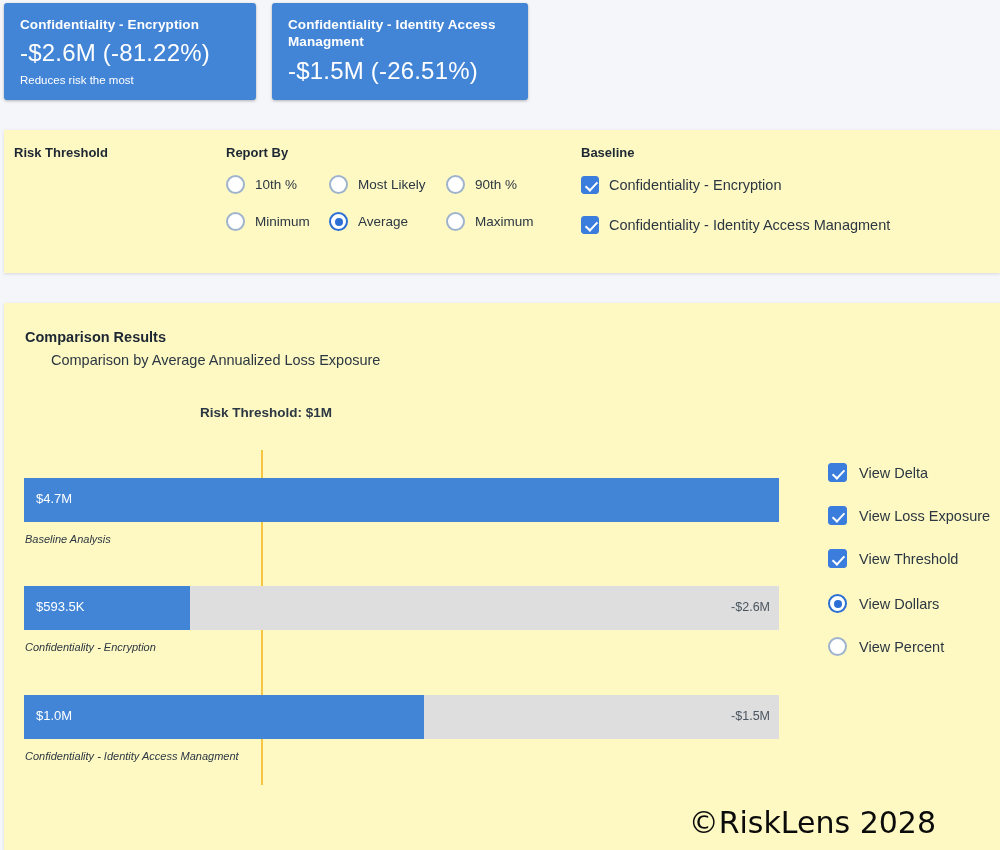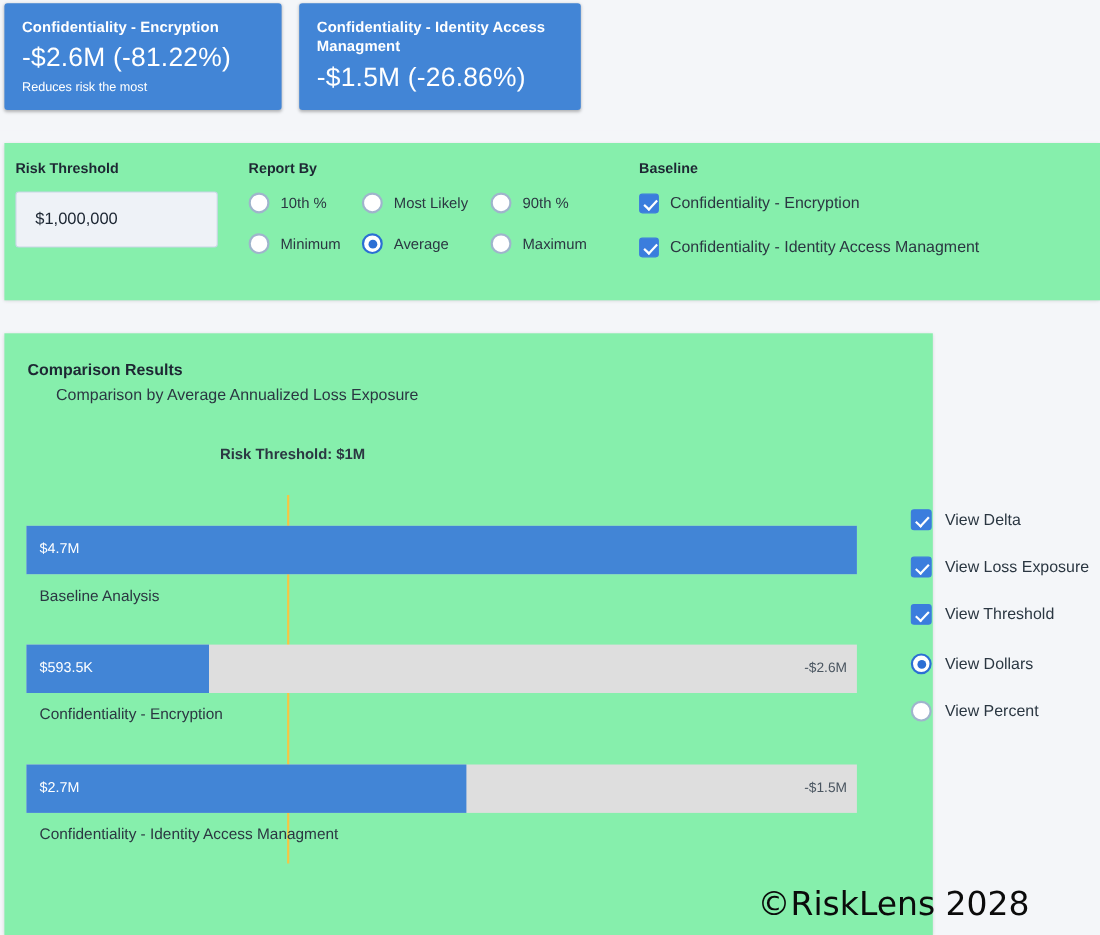--- a/index.html
+++ b/index.html
@@ -22,23 +22,23 @@
     padding: 13px 16px 0 16px;
   }
   #card-0 { left: 4px;   width: 252px; height: 97px; }
   #card-1 { left: 272px; width: 256px; height: 97px; }
   .card-title { font-size: 13.5px; font-weight: bold; line-height: 17px; letter-spacing: .1px; }
   .card-value { font-size: 24px; font-weight: 400; line-height: 30px; margin-top: 5px; letter-spacing: .2px; }
   .card-note  { font-size: 11.5px; line-height: 15px; margin-top: 5px; }
   #card-1 .card-value { margin-top: 6px; }
 
   
-  .panel { position: absolute; background: #86efac; box-shadow: 0 1px 3px rgba(0,0,0,.12); }
+  .panel { position: absolute; background: #fef9c3; box-shadow: 0 1px 3px rgba(0,0,0,.12); }
   #filters-panel { left: 4px; top: 130px; width: 996px; height: 143px; }
-  #results-panel { left: 4px; top: 303px; width: 844px; height: 547px; }
+  #results-panel { left: 4px; top: 303px; width: 996px; height: 547px; }
 
   
   .group-label { font-size: 13px; font-weight: bold; color: #1d2733; }
 
   #risk-threshold-group { position: absolute; left: 10px;  top: 15px; }
   #report-by-group      { position: absolute; left: 222px; top: 15px; }
   #include-group        { position: absolute; left: 577px; top: 15px; }
 
   .threshold-input {
     margin-top: 14px;
@@ -81,21 +81,21 @@
     position: absolute; left: 196px; top: 102px;
     font-size: 13.5px; font-weight: bold; color: #2b3742; white-space: nowrap;
   }
   #threshold-line { position: absolute; left: 257px; top: 147px; width: 2px; height: 335px; background: #f6c544; }
 
   .bar-row { position: absolute; left: 20px; width: 755px; }
   .bar-track { position: absolute; left: 0; top: 0; width: 755px; height: 44px; background: #dedede; }
   .bar-fill  { position: absolute; left: 0; top: 0; height: 44px; background: #4285d6; }
   .bar-value { position: absolute; left: 12px; top: 13px; font-size: 13px; color: #ffffff; }
   .bar-delta { position: absolute; top: 14px; right: 9px; font-size: 12.5px; color: #4a5560; }
-  .bar-caption { position: absolute; top: 55px; left: 12px; font-size: 14px; color: #2b3742; white-space: nowrap; }
+  .bar-caption { position: absolute; top: 55px; left: 1px; font-size: 11px; color: #2b3742; white-space: nowrap; font-style: italic; }
 
   #bar-row-0 { top: 175px; }
   #bar-row-1 { top: 283px; }
   #bar-row-2 { top: 392px; }
 
   
   #chart-legend { position: absolute; left: 824px; top: 160px; display: flex; flex-direction: column; }
   #chart-legend .opt { margin-bottom: 24px; gap: 12px; }
   #chart-legend .opt-label { font-size: 14.5px; color: #2b3742; }
   #chart-legend .opt.spaced { margin-top: 2px; }
@@ -116,29 +116,28 @@
 <div id="root">
 
   <div class="cards-strip">
     <div class="card" id="card-0">
       <div class="card-title">Confidentiality - Encryption</div>
       <div class="card-value">-$2.6M (-81.22%)</div>
       <div class="card-note">Reduces risk the most</div>
     </div>
     <div class="card" id="card-1">
       <div class="card-title">Confidentiality - Identity Access Managment</div>
-      <div class="card-value">-$1.5M (-26.86%)</div>
+      <div class="card-value">-$1.5M (-26.51%)</div>
     </div>
   </div>
 
   <div class="panel" id="filters-panel">
 
     <div id="risk-threshold-group">
       <div class="group-label">Risk Threshold</div>
-      <div class="threshold-input">$1,000,000</div>
     </div>
 
     <div id="report-by-group">
       <div class="group-label">Report By</div>
       <div class="radio-grid">
         <div class="opt">
           <span class="radio"></span>
           <span class="opt-label">10th %</span>
         </div>
         <div class="opt">
@@ -203,21 +202,21 @@
           <div class="bar-fill" style="width: 22%;"></div>
           <div class="bar-value">$593.5K</div>
           <div class="bar-delta">-$2.6M</div>
         </div>
         <div class="bar-caption">Confidentiality - Encryption</div>
       </div>
 
       <div class="bar-row" id="bar-row-2">
         <div class="bar-track">
           <div class="bar-fill" style="width: 53%;"></div>
-          <div class="bar-value">$2.7M</div>
+          <div class="bar-value">$1.0M</div>
           <div class="bar-delta">-$1.5M</div>
         </div>
         <div class="bar-caption">Confidentiality - Identity Access Managment</div>
       </div>
 
       <div id="chart-legend">
         <div class="opt">
           <span class="checkbox on"></span>
           <span class="opt-label">View Delta</span>
         </div>

